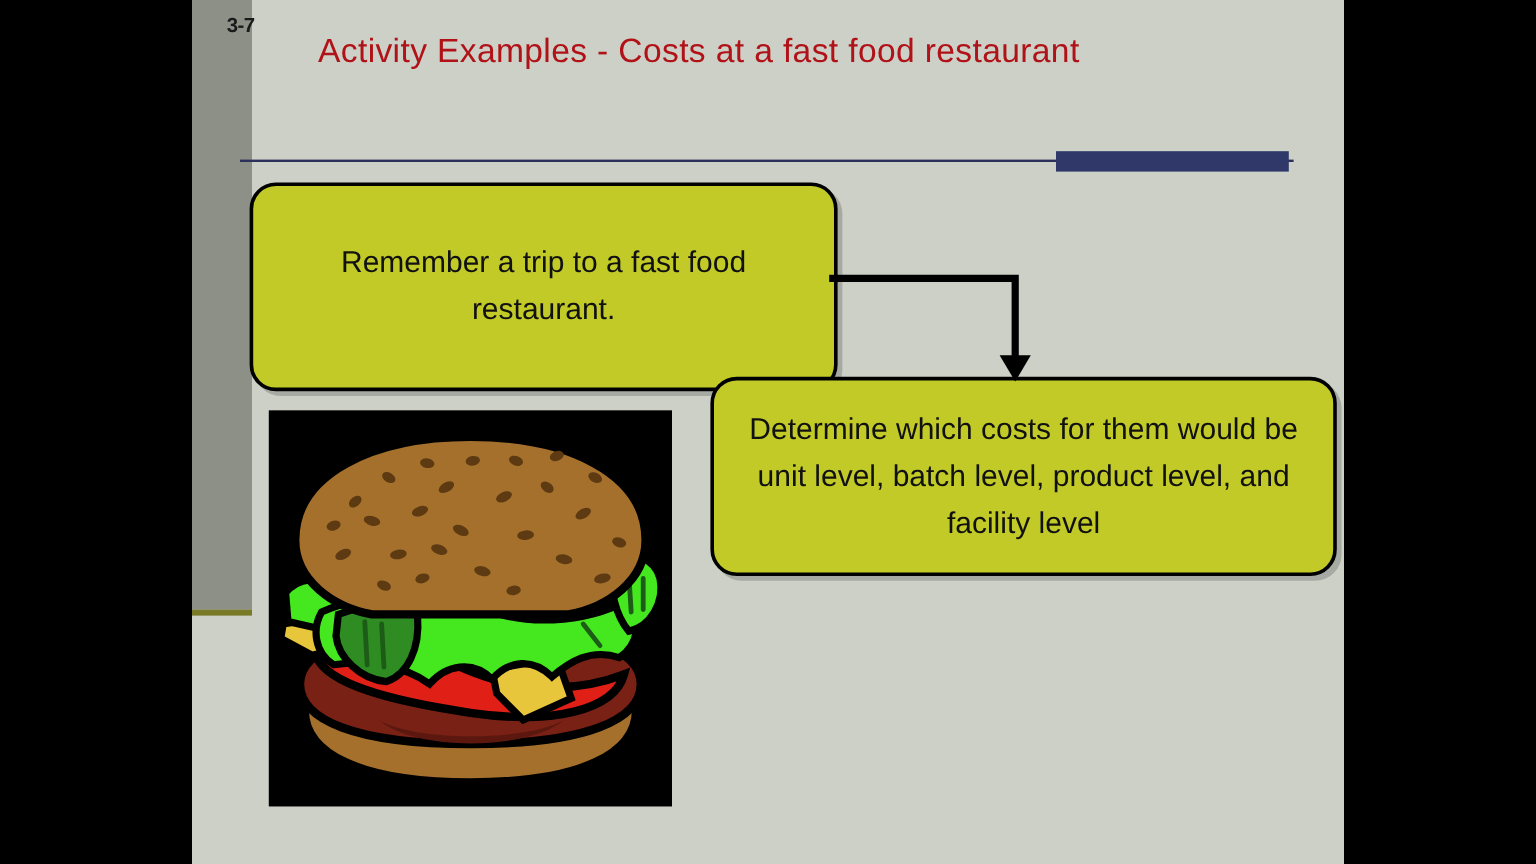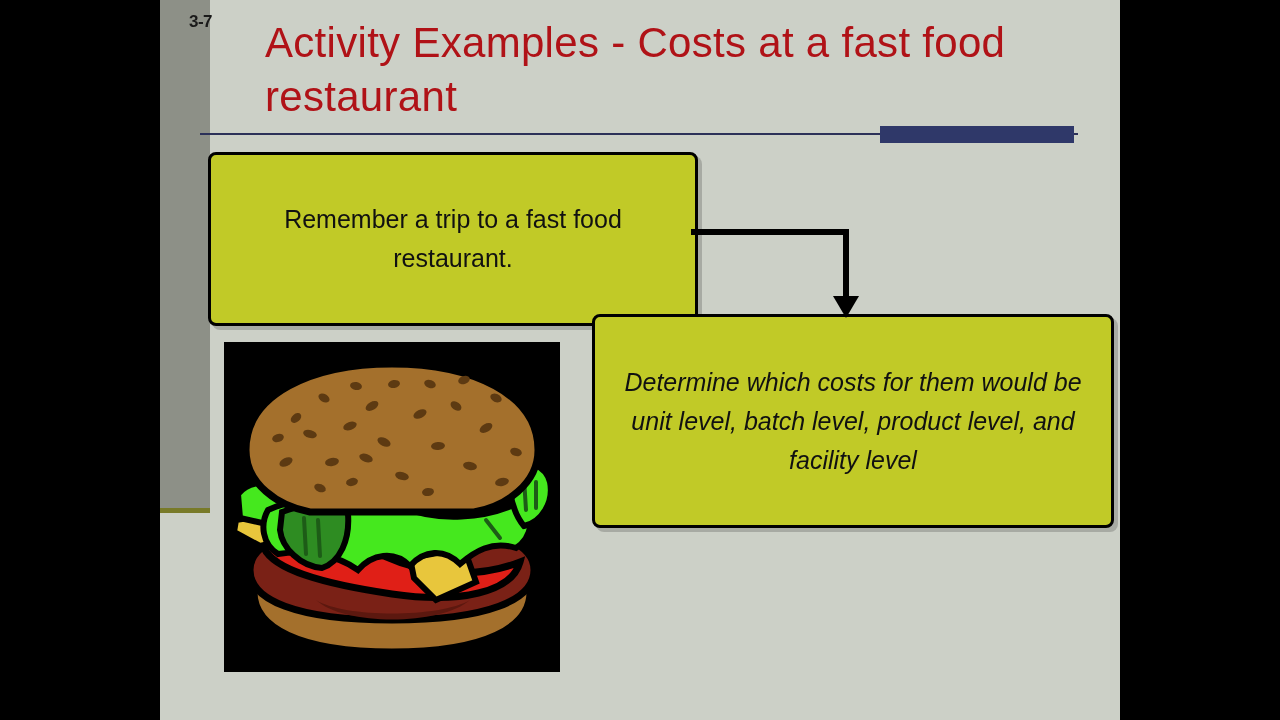--- a/index.html
+++ b/index.html
@@ -60,21 +60,21 @@
     letter-spacing: -0.5px;
     z-index: 5;
   }
 
   
   .title {
     position: absolute;
     left: 105px;
     top: 16px;
     width: 800px;
-    font-size: 42px;
+    font-size: 28px;
     line-height: 54px;
     color: #b01217;
     font-weight: normal;
     letter-spacing: 0.3px;
   }
 
   
   .title-rule {
     position: absolute;
     left: 40px;
@@ -90,21 +90,21 @@
     width: 194px;
     height: 17px;
     background: #2f3869;
   }
 
   
   .callout {
     position: absolute;
     background: #c1ca27;
     border: 3px solid #000000;
-    border-radius: 8px;
+    border-radius: 22px;
     box-sizing: border-box;
     display: flex;
     align-items: center;
     justify-content: center;
     text-align: center;
     color: #111111;
     box-shadow: 4px 4px 0 rgba(0,0,0,0.18);
   }
   .callout .ctext {
     padding: 0 22px;
@@ -115,22 +115,21 @@
   #callout-remember {
     left: 48px;
     top: 152px;
     width: 490px;
     height: 174px;
   }
   #callout-determine {
     left: 432px;
     top: 314px;
     width: 522px;
-    height: 214px;
-    font-style: italic;
+    height: 166px;
   }
 
   
   .connector {
     position: absolute;
     left: 530px;
     top: 226px;
     width: 180px;
     height: 100px;
     z-index: 4;

